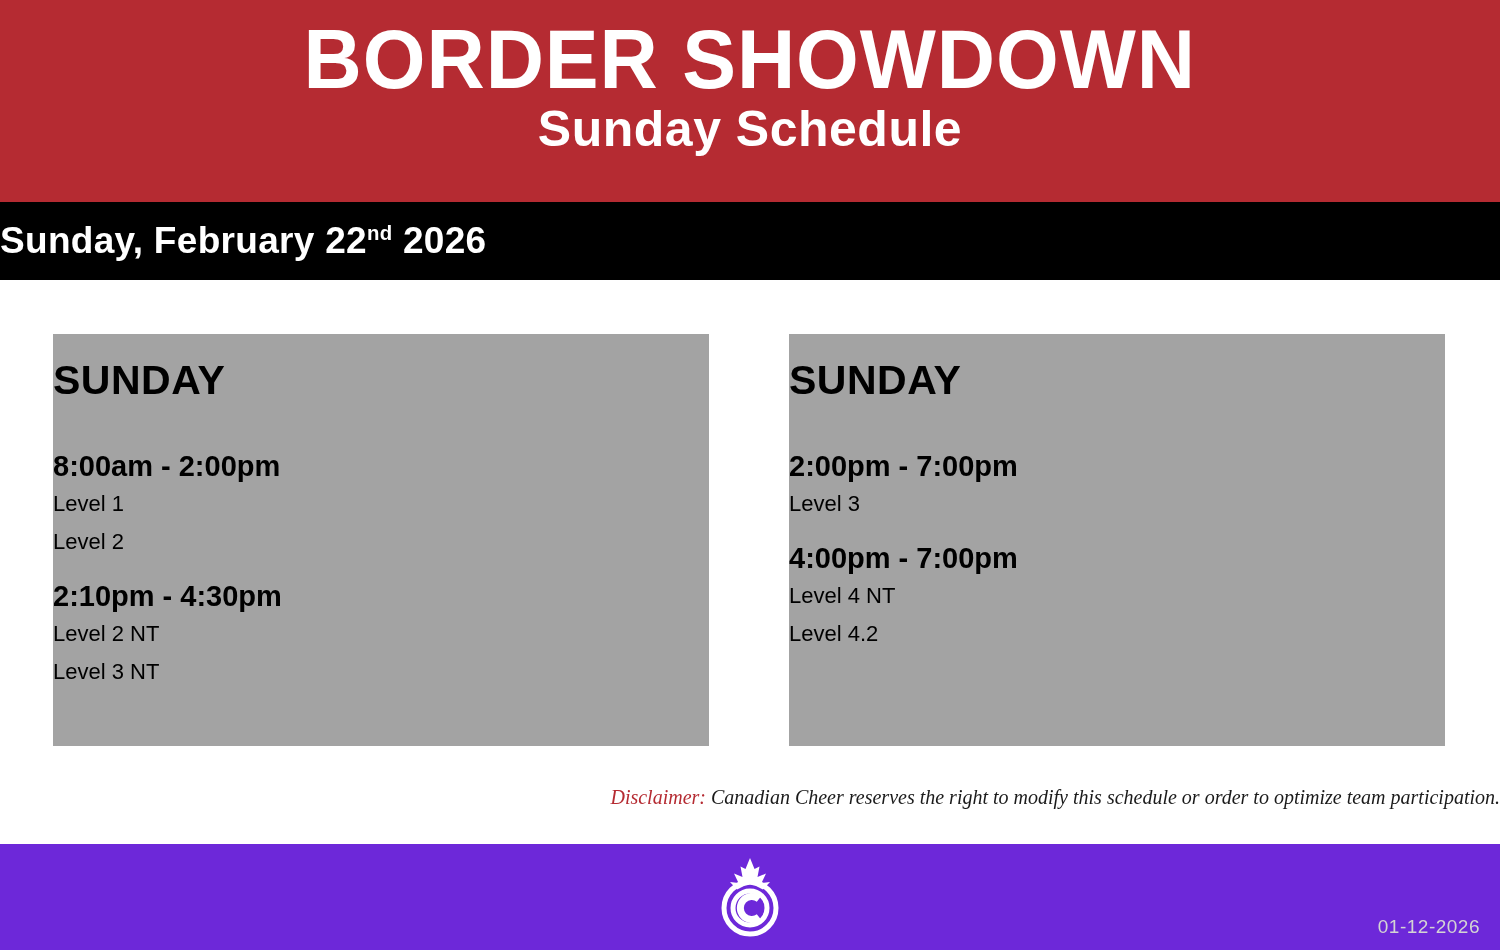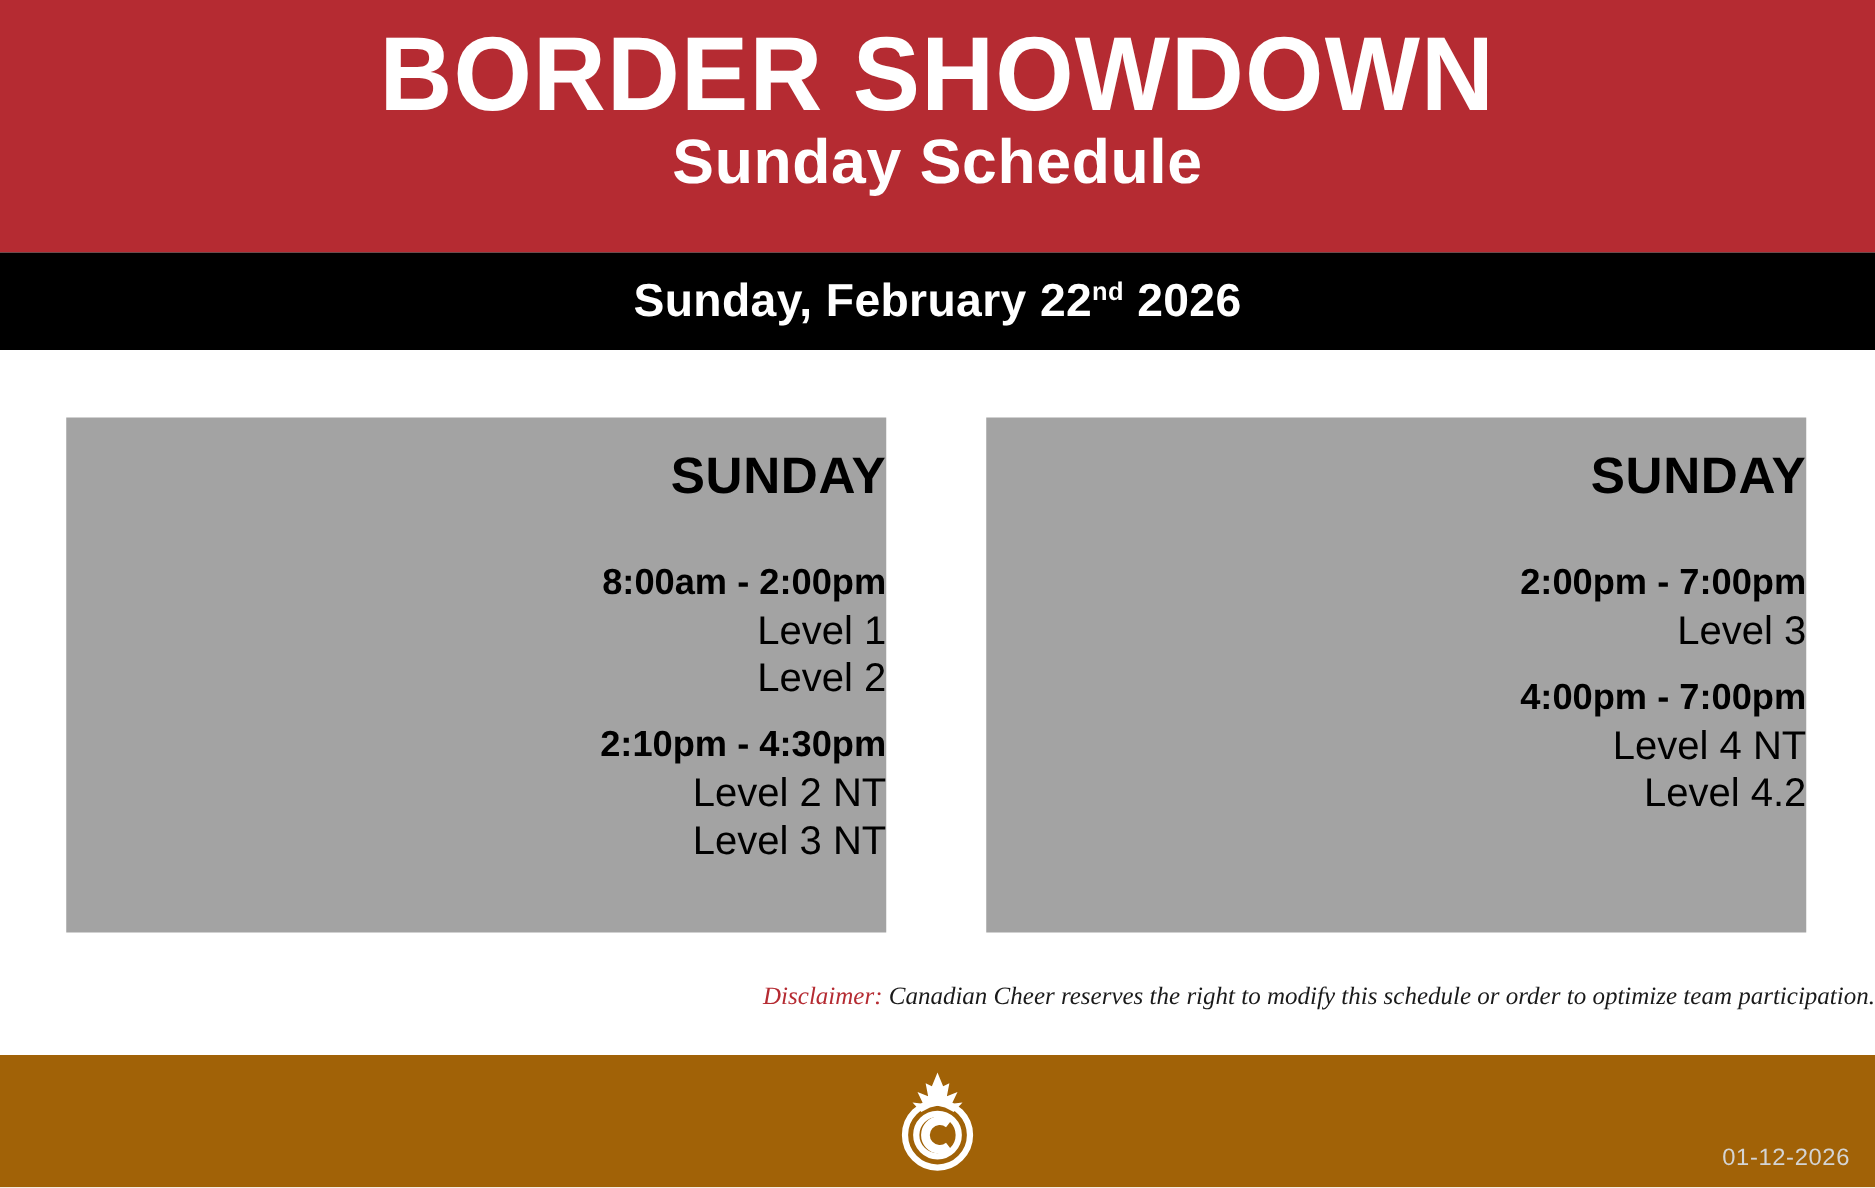--- a/index.html
+++ b/index.html
@@ -59,21 +59,21 @@
   
   .date-bar {
     position: absolute;
     left: 0;
     top: 202px;
     width: 1500px;
     height: 78px;
     background: #000000;
     display: flex;
     align-items: center;
-    justify-content: center;
+    justify-content: flex-start;
   }
   .date-bar-text {
     color: #ffffff;
     font-family: "Liberation Sans", sans-serif;
     font-size: 37px;
     font-weight: bold;
     letter-spacing: 0.3px;
   }
   .date-bar-text sup {
     font-size: 0.55em;
@@ -88,21 +88,21 @@
     top: 334px;
     width: 1500px;
     height: 412px;
   }
   .panel {
     position: absolute;
     top: 0;
     height: 412px;
     background: #a3a3a3;
     box-sizing: border-box;
-    text-align: right;
+    text-align: left;
     color: #000000;
   }
   .panel-left  { left: 53px;  width: 656px; }
   .panel-right { left: 789px; width: 656px; }
 
   .panel-title {
     margin: 0;
     padding-top: 22px;
     font-family: "Liberation Sans", sans-serif;
     font-size: 41px;
@@ -118,21 +118,21 @@
   }
   .block:last-child { margin-bottom: 0; }
   .block-time {
     font-family: "Liberation Sans", sans-serif;
     font-size: 29px;
     line-height: 38px;
     font-weight: bold;
   }
   .block-level {
     font-family: "Liberation Sans", sans-serif;
-    font-size: 32px;
+    font-size: 22px;
     line-height: 38px;
     font-weight: normal;
   }
 
   
   .disclaimer {
     position: absolute;
     left: 0;
     top: 786px;
     width: 1500px;
@@ -147,21 +147,21 @@
     font-style: italic;
   }
 
   
   .footer {
     position: absolute;
     left: 0;
     top: 844px;
     width: 1500px;
     height: 106px;
-    background: #a16207;
+    background: #6d28d9;
   }
   .footer-logo {
     position: absolute;
     left: 50%;
     top: 50%;
     transform: translate(-50%, -50%);
     width: 72px;
     height: 82px;
   }
   .footer-date {

